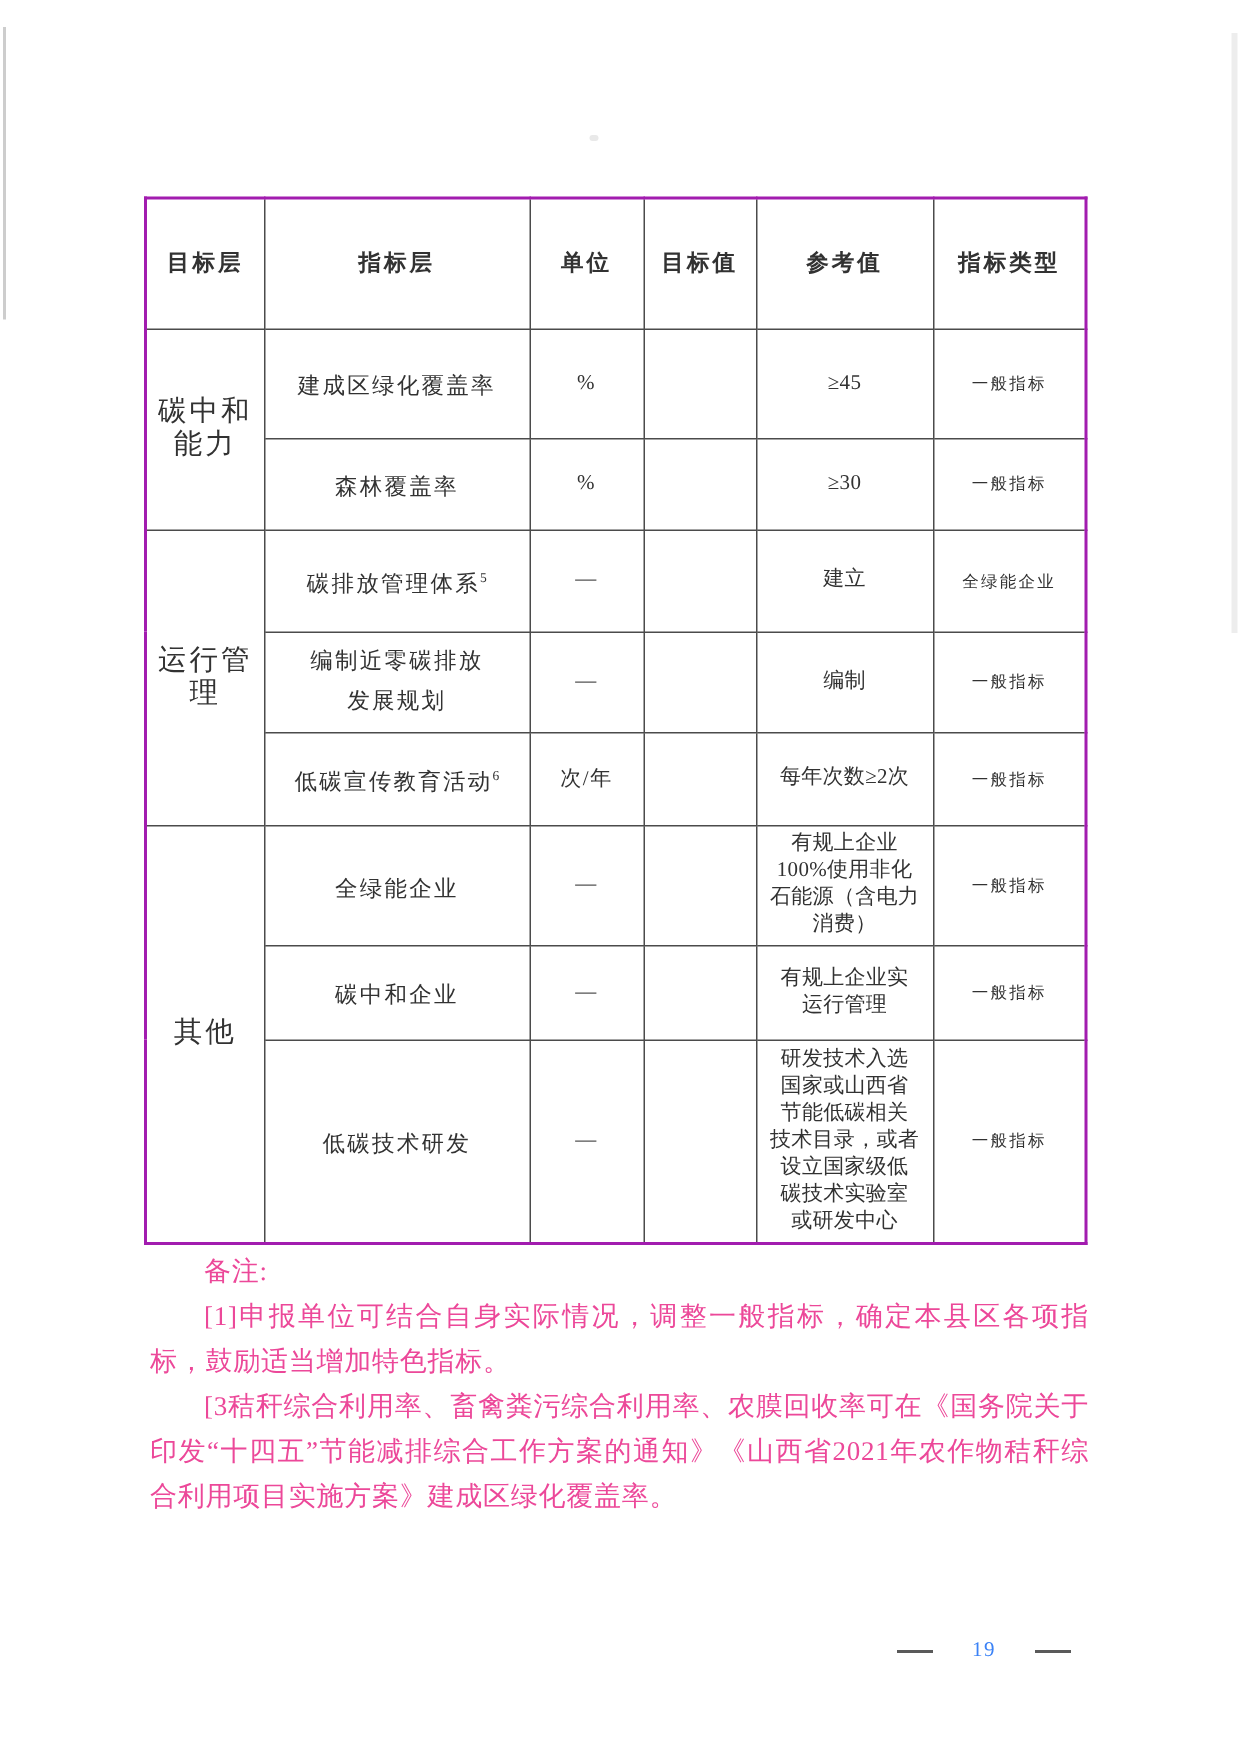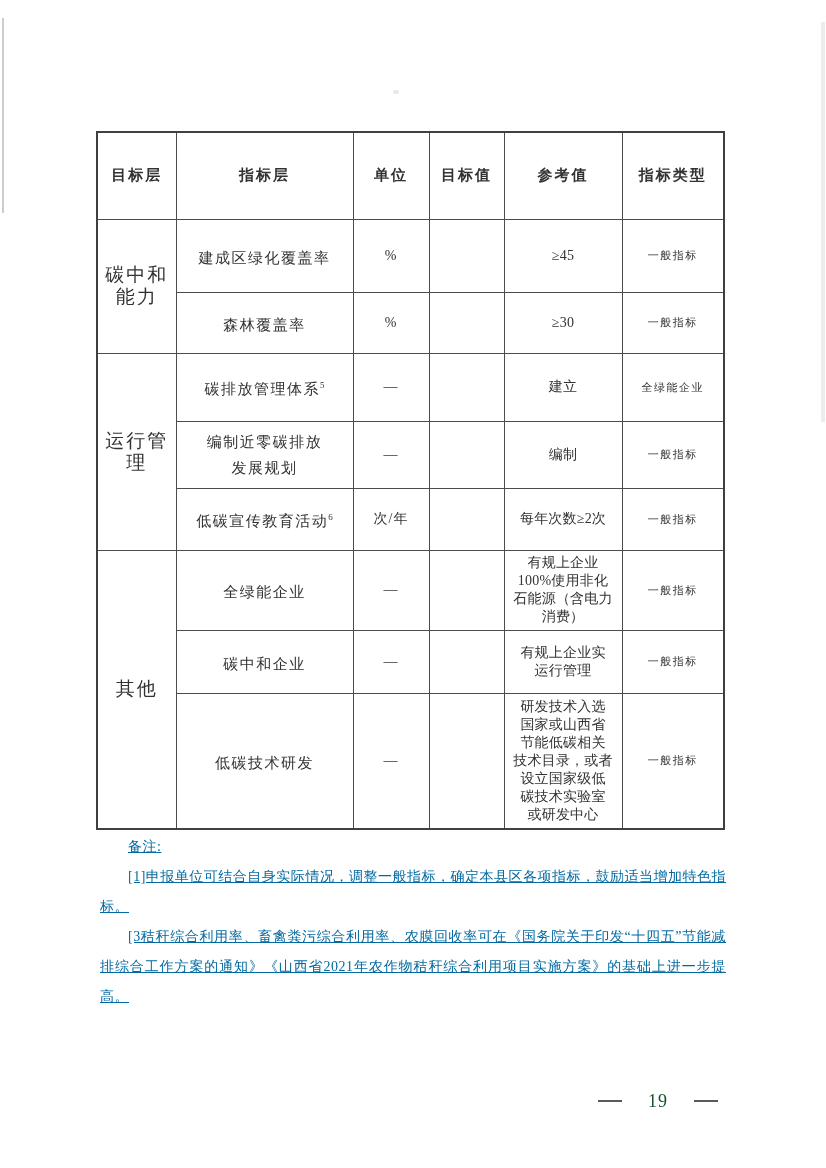--- a/index.html
+++ b/index.html
@@ -11,52 +11,52 @@
   }
   
   .edge-left{position:absolute;left:2px;top:18px;width:2px;height:195px;background:#cdcdcd;}
   .edge-right{position:absolute;right:1px;top:22px;width:4px;height:400px;background:#ededed;}
   .smudge{position:absolute;left:393px;top:90px;width:6px;height:4px;background:#e9e9e9;border-radius:2px;}
 
   
   table.tbl{
     position:absolute;left:96px;top:131px;
     width:627px;table-layout:fixed;border-collapse:collapse;
-    border:2px solid #404040;
+    border:2px solid #a21caf;
   }
   .tbl th,.tbl td{
     border:1px solid #4b4b4b;
     text-align:center;vertical-align:middle;
     padding:0 3px;color:#323232;
     white-space:pre-line;overflow:hidden;
   }
   .tbl thead th{font-weight:700;font-size:15px;letter-spacing:2px;}
   td.group{font-size:19px;letter-spacing:2px;line-height:22px;}
   td.ind{font-size:15px;letter-spacing:1.5px;line-height:22px;}
   td.ind sup{font-size:9px;letter-spacing:0;}
   td.unit{font-size:14px;letter-spacing:1px;}
   td.tgt{font-size:14px;}
   td.ref{font-size:14px;line-height:18px;letter-spacing:0.2px;margin-left:19px;}
   td.typ{font-size:11px;letter-spacing:1.5px;}
 
   
   .notes{
     position:absolute;left:100px;top:832px;width:626px;
-    font-size:14px;line-height:30px;letter-spacing:0.5px;
-    text-align:justify;color:#0369a1;text-decoration:underline;
+    font-size:18px;line-height:30px;letter-spacing:0.5px;
+    text-align:justify;color:#ec4899;
   }
   .notes p{margin:0;text-indent:2em;}
 
   
   .pagenum{
     position:absolute;left:598px;top:1086px;height:30px;
     display:inline-flex;align-items:center;gap:26px;
   }
   .pagenum .dash{display:inline-block;width:24px;height:2px;background:#5a5a5a;}
-  .pagenum .num{font-size:18px;color:#14532d;letter-spacing:1px;}
+  .pagenum .num{font-size:14px;color:#3b82f6;letter-spacing:1px;}
 </style>
 </head>
 <body>
 
 <div class="edge-left"></div>
 <div class="edge-right"></div>
 <div class="smudge"></div>
 
 <table class="tbl">
   <colgroup>
@@ -150,20 +150,20 @@
 碳技术实验室
 或研发中心</td>
       <td class="typ">一般指标</td>
     </tr>
   </tbody>
 </table>
 
 <div class="notes">
   <p>备注:</p>
   <p>[1]申报单位可结合自身实际情况，调整一般指标，确定本县区各项指标，鼓励适当增加特色指标。</p>
-  <p>[3秸秆综合利用率、畜禽粪污综合利用率、农膜回收率可在《国务院关于印发“十四五”节能减排综合工作方案的通知》《山西省2021年农作物秸秆综合利用项目实施方案》的基础上进一步提高。</p>
+  <p>[3秸秆综合利用率、畜禽粪污综合利用率、农膜回收率可在《国务院关于印发“十四五”节能减排综合工作方案的通知》《山西省2021年农作物秸秆综合利用项目实施方案》建成区绿化覆盖率。</p>
 </div>
 
 <div class="pagenum">
   <span class="dash"></span>
   <span class="num">19</span>
   <span class="dash"></span>
 </div>
 
 </body></html>

